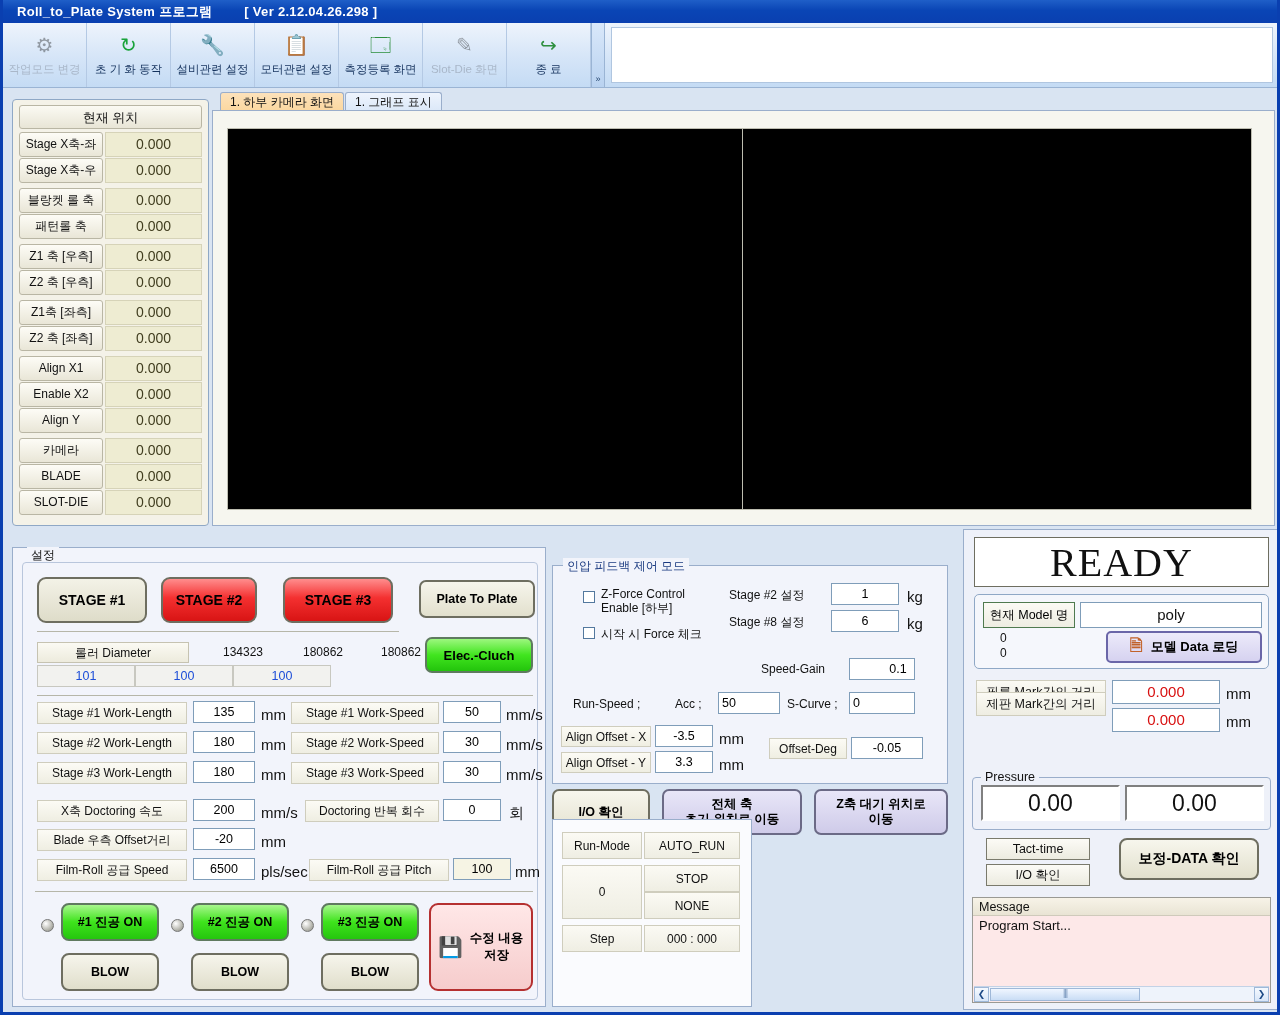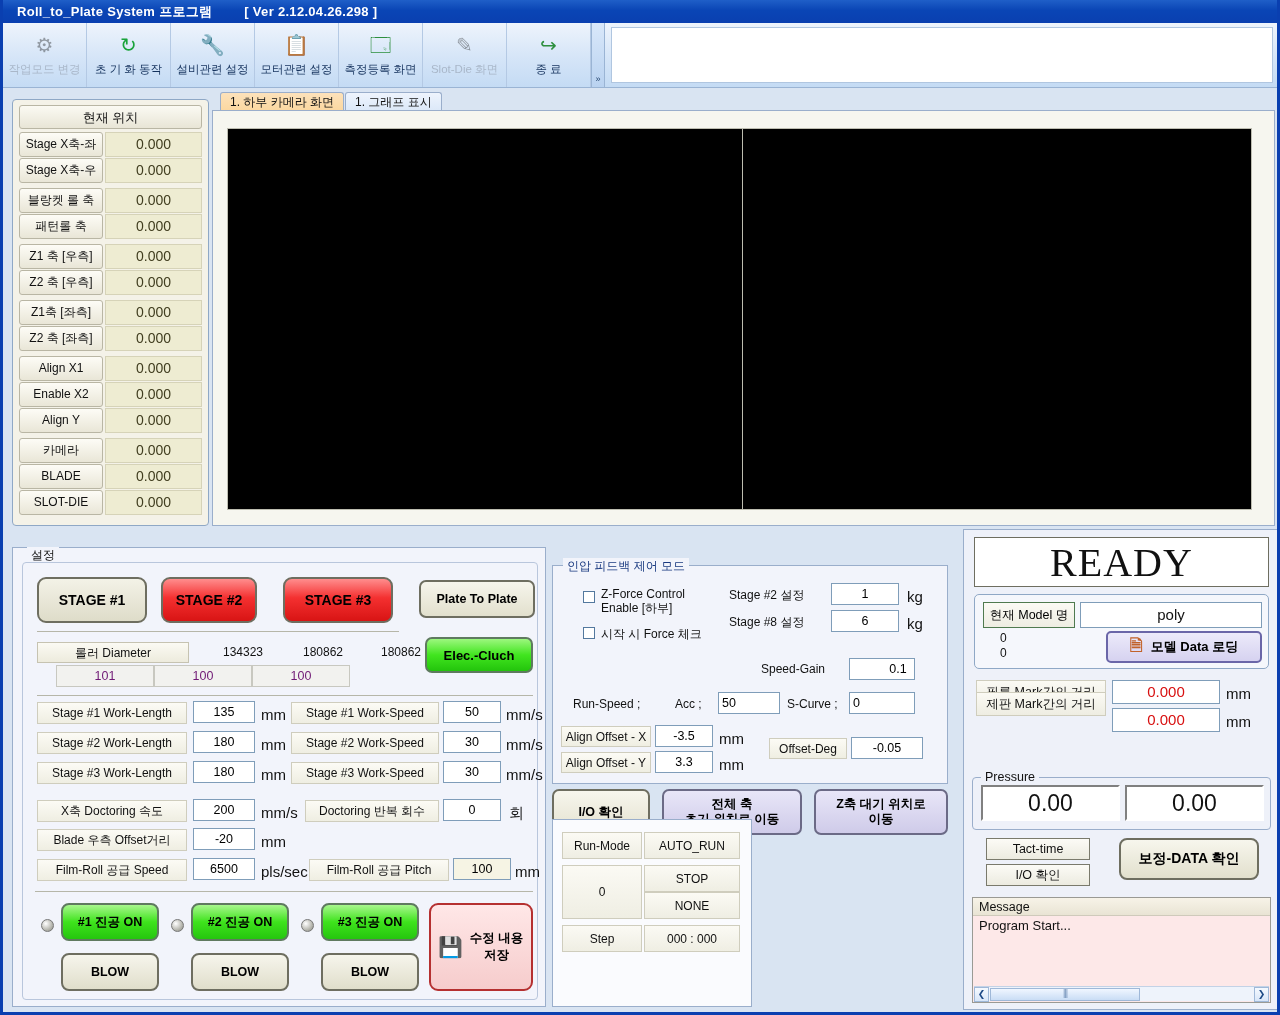--- a/index.html
+++ b/index.html
@@ -130,21 +130,21 @@
   }
   .lbl-plate {
     position:absolute; font-size:12px; color:#111; line-height:20px;
     background:linear-gradient(to bottom,#fbfaf3,#edebdd);
     border:1px solid #c6c3b1; text-align:center;
   }
   .txtin {
     position:absolute; background:#fff; border:1px solid #7f9db9;
     text-align:center; font-size:12.5px; color:#000; line-height:18px;
   }
-  .txtin.gray { background:#f2f2ef; color:#701a75; border-color:#c8c8c0;margin-left:19px; }
+  .txtin.gray { background:#f2f2ef; color:#1d4ed8; border-color:#c8c8c0; }
   .txtin.tanbg { background:#f6f4e4; }
   .unit { position:absolute; font-size:15px; color:#111; }
   .rowlbl {
     position:absolute; font-size:12px; color:#111; line-height:20px;
     background:linear-gradient(to bottom,#fcfbf5,#efeee2);
     border:1px solid #cfcdbd; text-align:center;
   }
   .hr { position:absolute; height:1px; background:#b6b6a8; }
   .vacbtn {
     position:absolute; width:98px; height:38px; border-radius:8px;

